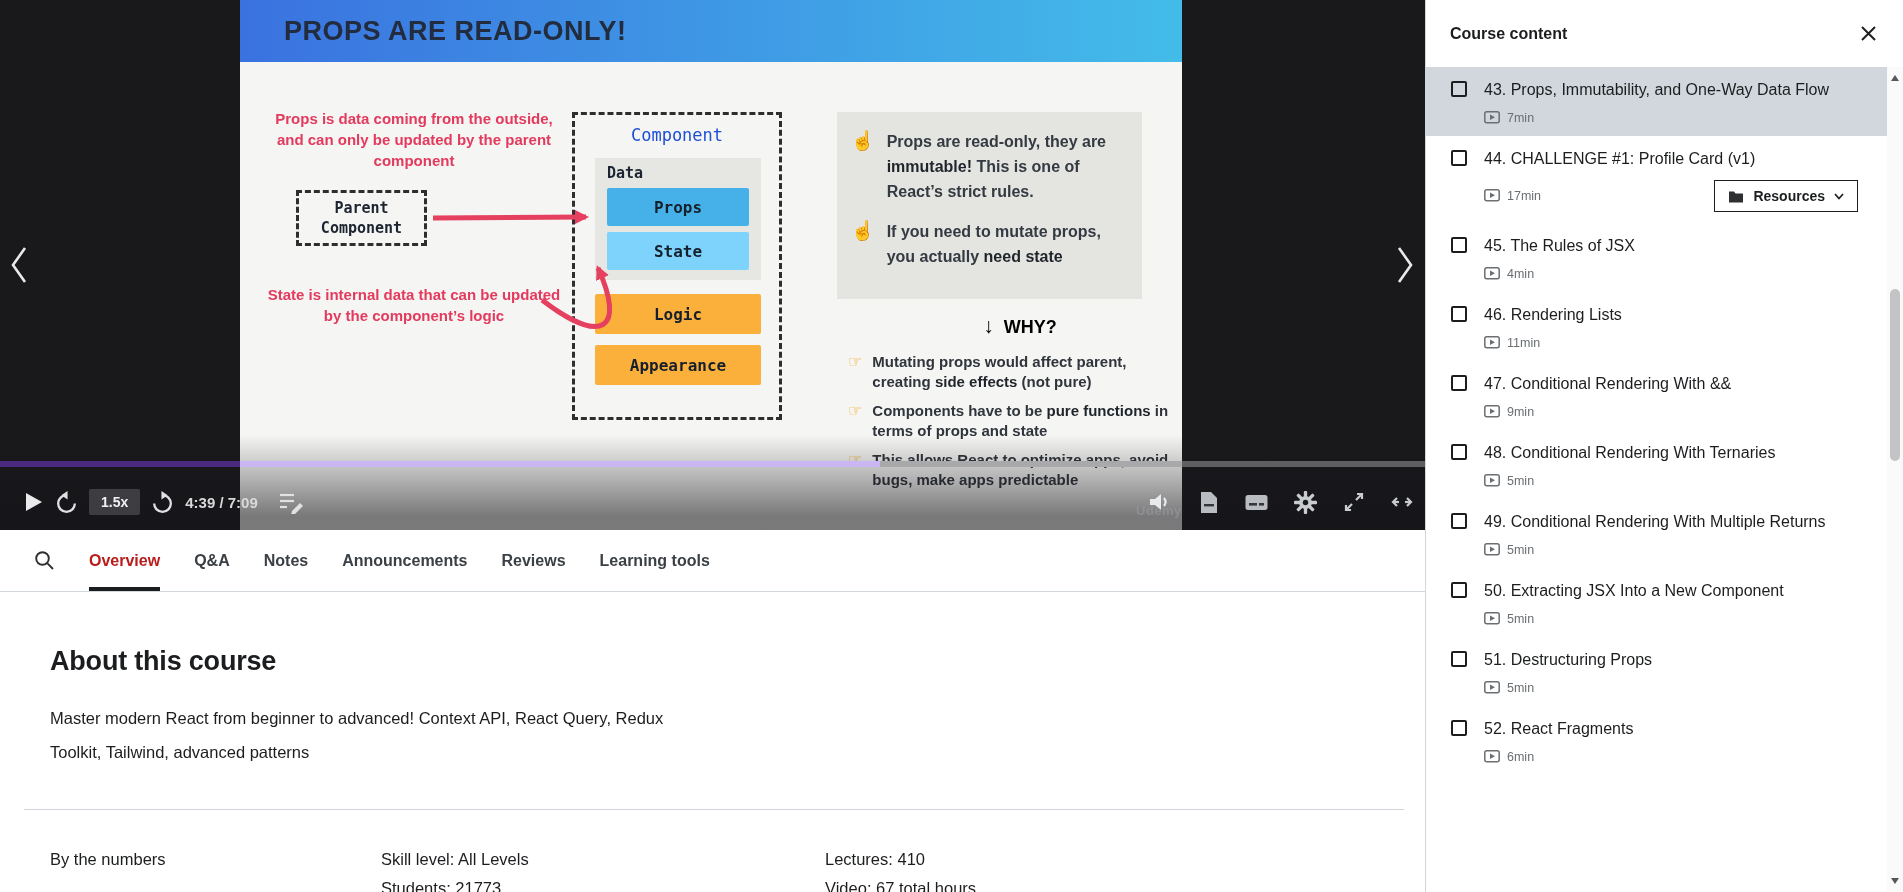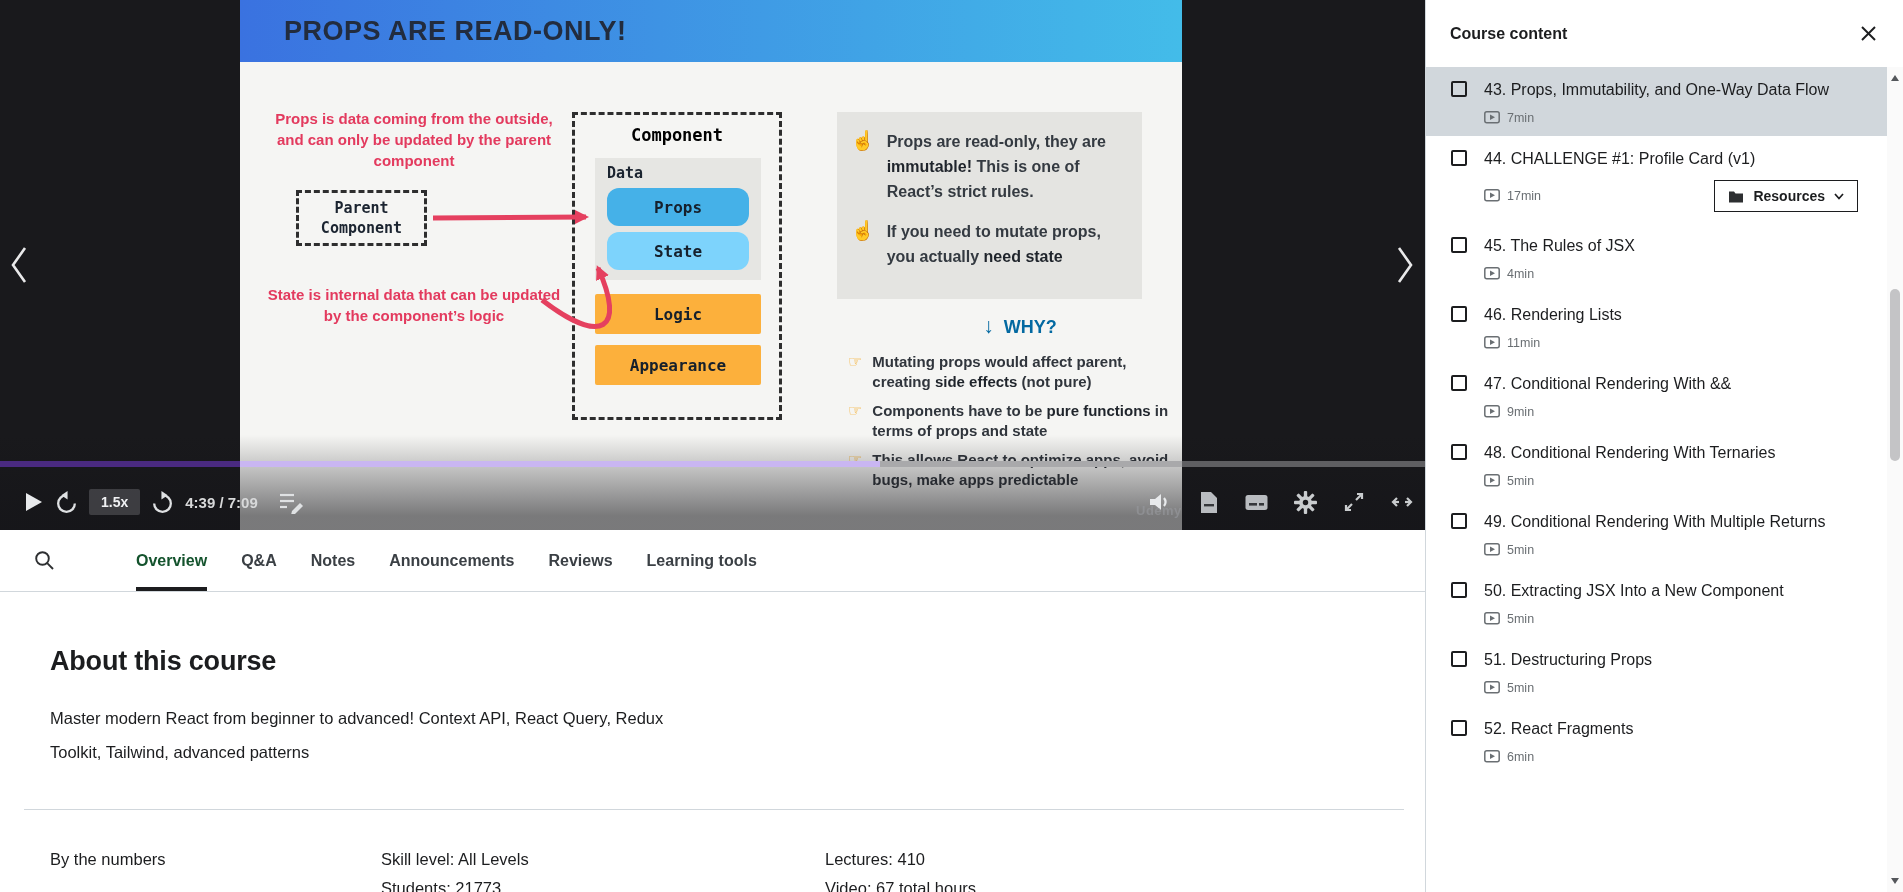--- a/index.html
+++ b/index.html
@@ -18,40 +18,40 @@
   .rednote b { font-weight: 800; }
   .note1 { left: 28px; top: 108px; width: 292px; }
   .note2 { left: 24px; top: 284px; width: 300px; }
 
   .parent-box { position: absolute; left: 56px; top: 190px; width: 131px; height: 56px;
     border: 3px dashed #2e2e2e; display: flex; align-items: center; justify-content: center; text-align: center;
     font-family: "DejaVu Sans Mono", monospace; font-weight: 700; font-size: 15px; line-height: 20px; color: #1b2430; }
 
   .comp { position: absolute; left: 332px; top: 112px; width: 210px; height: 308px; border: 3px dashed #2e2e2e; }
   .comp-title { margin-top: 10px; text-align: center; font-family: "DejaVu Sans Mono", monospace;
-    font-weight: 700; font-size: 17px; color: #000000; }
+    font-weight: 400; font-size: 17px; color: #1d4ed8; }
   .data-box { margin: 13px 18px 0 20px; background: #e6e6e3; padding: 6px 12px 10px 12px; }
   .data-label { font-family: "DejaVu Sans Mono", monospace; font-weight: 700; font-size: 15px; color: #1b2430; }
-  .mini { height: 38px; margin-top: 6px; border-radius: 12px; display: flex; align-items: center; justify-content: center;
+  .mini { height: 38px; margin-top: 6px; border-radius: 2px; display: flex; align-items: center; justify-content: center;
     font-family: "DejaVu Sans Mono", monospace; font-weight: 700; font-size: 16px; color: #16202c; }
   .mini.props { background: #45b1e8; }
   .mini.state { background: #7dd3fc; }
   .orange { margin: 14px 18px 0 20px; height: 40px; background: #fcb03c; border-radius: 2px;
     display: flex; align-items: center; justify-content: center;
     font-family: "DejaVu Sans Mono", monospace; font-weight: 700; font-size: 16px; color: #16202c; }
   .orange.app { margin-top: 11px; }
 
   .panel { position: absolute; left: 597px; top: 112px; width: 305px; height: 187px; background: #e4e4e1; padding: 17px 14px 0 14px; }
   .prow { display: flex; gap: 12px; margin-bottom: 15px; }
   .prow .hand { color: #f3a61c; font-size: 19px; line-height: 24px; flex: 0 0 auto; }
   .prow .ptxt { font-size: 16px; line-height: 25px; font-weight: 600; color: #343a41; }
   .prow .ptxt b { font-weight: 800; color: #1f242b; }
 
   .why { position: absolute; left: 640px; top: 314px; width: 280px; text-align: center;
-    font-size: 18px; font-weight: 800; color: #0369a1; }
+    font-size: 18px; font-weight: 800; color: #000000; }
   .why .dar { font-weight: 900; font-size: 21px; margin-right: 10px; }
 
   .bullets { position: absolute; left: 608px; top: 352px; width: 330px; }
   .brow { display: flex; gap: 10px; margin-bottom: 9px; }
   .brow .hand { color: #f3a61c; font-size: 16px; line-height: 20px; flex: 0 0 auto; }
   .brow .btxt { font-size: 15px; line-height: 20px; font-weight: 600; color: #30353c; }
   .brow .btxt b { font-weight: 800; color: #1f242b; }
 
   .arrows { position: absolute; left: 0; top: 0; width: 942px; height: 530px; pointer-events: none; }
 
@@ -79,21 +79,21 @@
 
   .navchev { position: absolute; top: 241px; background: none; border: none; cursor: pointer; padding: 0; }
   .navchev.left { left: 6px; } .navchev.right { left: 1392px; }
 
   
   .main { position: absolute; left: 0; top: 530px; width: 1425px; height: 362px; background: #fff; }
   .tabbar { height: 62px; border-bottom: 1px solid #d1d7dc; display: flex; align-items: stretch; padding-left: 34px; }
   .searchbtn { background: none; border: none; cursor: pointer; display: flex; align-items: center; margin-right: 34px; }
   .tab { display: flex; align-items: center; margin-right: 34px; font-size: 16px; font-weight: 700;
     color: #3b4045; cursor: pointer; white-space: nowrap; }
-  .tab.active { color: #14532d; box-shadow: inset 0 -4px 0 #1c1d1f; margin-left: 47px; }
+  .tab.active { color: #b91c1c; box-shadow: inset 0 -4px 0 #1c1d1f; }
 
   .about-h { margin: 54px 0 0 50px; font-size: 27px; font-weight: 800; letter-spacing: -.2px; }
   .about-p { margin: 24px 0 0 50px; width: 628px; font-size: 16.5px; line-height: 34px; }
   .divider { margin: 40px 0 0 24px; width: 1380px; border-top: 1px solid #d1d7dc; }
   .numbers { margin: 35px 0 0 50px; display: flex; font-size: 16.5px; line-height: 29px; }
   .ncol1 { width: 331px; } .ncol2 { width: 444px; }
 
   
   .sidebar { position: absolute; left: 1425px; top: 0; width: 478px; height: 892px; background: #fff;
     border-left: 1px solid #d1d7dc; }

